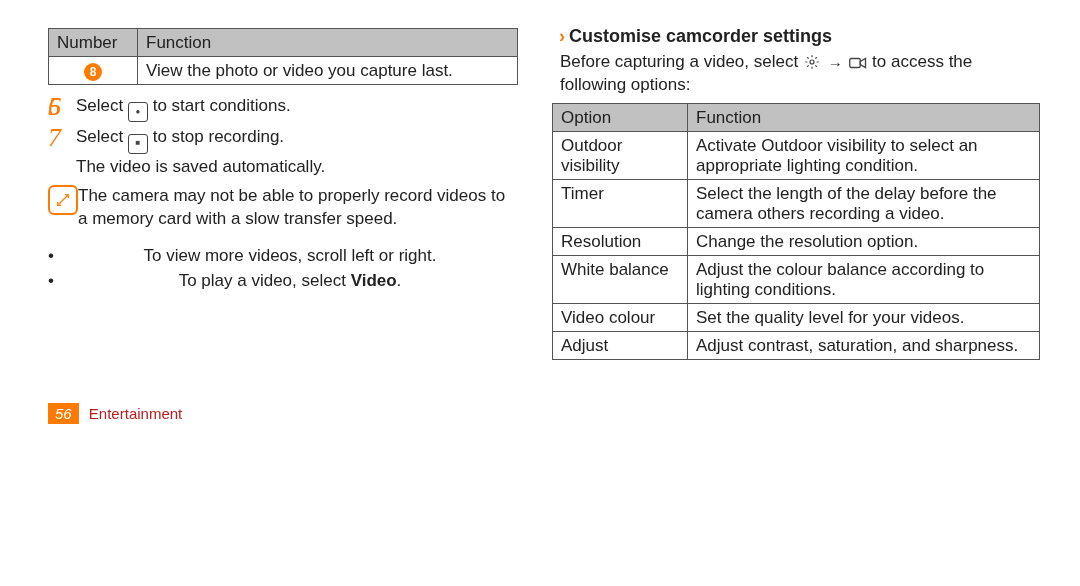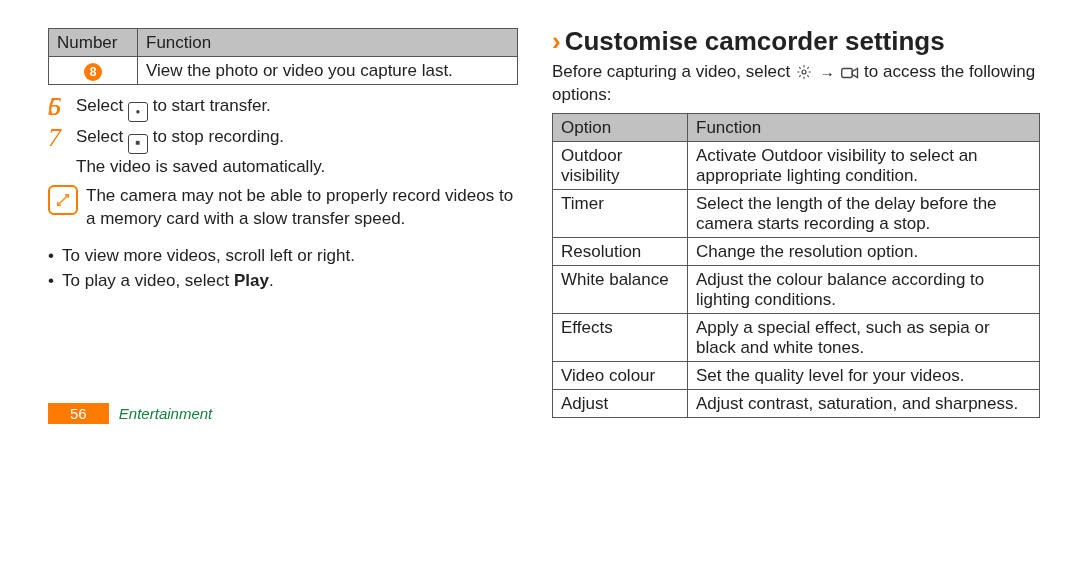--- a/index.html
+++ b/index.html
@@ -75,46 +75,45 @@
     font-size: 26px;
     color: #ff7a00;
   }
   .sub {
     display: block;
     margin-top: 2px;
   }
 
   .note {
     display: flex;
-    gap: 8px;
     font-size: 17px;
     line-height: 1.35;
     margin: 6px 0 12px;
   }
   .note-icon {
     width: 26px; height: 26px;
     flex: 0 0 26px;
     border: 2px solid #ff7a00;
     border-radius: 6px;
     color: #ff8a1a;
     display: flex; align-items: center; justify-content: center;
     font-family: Georgia, serif;
     font-style: italic;
     font-size: 18px;
     line-height: 1;
   }
 
   p.body {
     font-size: 17px;
     line-height: 1.35;
-    margin: 4px 0 6px;
+    margin: 4px 8px 6px;
   }
   ul.bullets {
     list-style: none;
-    padding: 0; margin: 2px 0 0;
+    padding: 0; margin: 2px 0 0; text-align: center;
   }
   ul.bullets > li {
     font-size: 17px;
     line-height: 1.5;
     padding-left: 14px;
     position: relative;
   }
   ul.bullets > li::before {
     content: "•";
     position: absolute; left: 0; top: 0;
@@ -141,45 +140,46 @@
     align-items: center; justify-content: center;
     width: 18px; height: 18px;
     vertical-align: -3px;
     font-size: 15px;
     color: #444;
     line-height: 1;
   }
   .arrow { font-size: 15px; vertical-align: 0; padding: 0 2px; }
 
   h2.section {
-    margin: 0 0 2px;
-    font-size: 26px;
+    margin: 0 7px 2px;
+    font-size: 18px;
     font-weight: 700;
   }
   h2.section .chev {
     color: #ff7a00;
     font-weight: 900;
     padding-right: 4px;
   }
 
   .footer {
     position: absolute;
     left: 48px; bottom: 18px;
     font-size: 15px;
   }
   .footer .pageno {
     display: inline-block;
     background: #ff7a00;
     color: #fff;
-    padding: 2px 22px;
+    padding: 2px 7px;
+    font-style: italic;
     font-family: Arial, sans-serif;
     font-weight: 400;
     margin-right: 6px;
   }
-  .footer .section { font-style: italic; color: #15803d; }
+  .footer .section { color: #b91c1c; }
 </style>
 </head>
 <body>
 
 <div class="page">
 
   <div class="col col-left">
 
     <table class="tbl">
       <tbody>
@@ -197,21 +197,21 @@
       </table>
 
     <ol class="steps">
       <li>
         <span class="step-num">5</span>
       </li>
       <li>
         <span class="step-num">6</span>
         <span>Select</span>
         <span class="key-icon dot"></span>
-        <span>to start transfer.</span>
+        <span>to start conditions.</span>
       </li>
       <li>
         <span class="step-num">7</span>
         <span>Select</span>
         <span class="key-icon square"></span>
         <span>to stop recording.</span>
         <span class="sub">The video is saved automatically.</span>
       </li>
     </ol>
 
@@ -223,21 +223,21 @@
           <path d="M4 15 v5 h5"></path>
         </svg>
       </div>
       <div>The camera may not be able to properly record videos to a memory card with a slow transfer speed.</div>
     </div>
 
 
     <ul class="bullets">
       <li>To view more videos, scroll left or right.</li>
       <li>
-        <span>To play a video, select </span><span class="bold">Play</span><span>.</span>
+        <span>To play a video, select </span><span class="bold">Video</span><span>.</span>
       </li>
     </ul>
   </div>
 
   <div class="col col-right">
     <h2 class="section">
       <span class="chev">›</span><span>Customise camcorder settings</span>
     </h2>
 
     <p class="body">
@@ -263,33 +263,29 @@
           <tr>
         <th>Option</th>
         <th>Function</th>
       </tr>
       <tr>
             <td>Outdoor visibility</td>
             <td>Activate Outdoor visibility to select an appropriate lighting condition.</td>
           </tr>
       <tr>
             <td>Timer</td>
-            <td>Select the length of the delay before the camera starts recording a stop.</td>
+            <td>Select the length of the delay before the camera others recording a video.</td>
           </tr>
       <tr>
             <td>Resolution</td>
             <td>Change the resolution option.</td>
           </tr>
       <tr>
             <td>White balance</td>
             <td>Adjust the colour balance according to lighting conditions.</td>
-          </tr>
-      <tr>
-            <td>Effects</td>
-            <td>Apply a special effect, such as sepia or black and white tones.</td>
           </tr>
       <tr>
             <td>Video colour</td>
             <td>Set the quality level for your videos.</td>
           </tr>
       <tr>
             <td>Adjust</td>
             <td>Adjust contrast, saturation, and sharpness.</td>
           </tr>
     </tbody>

